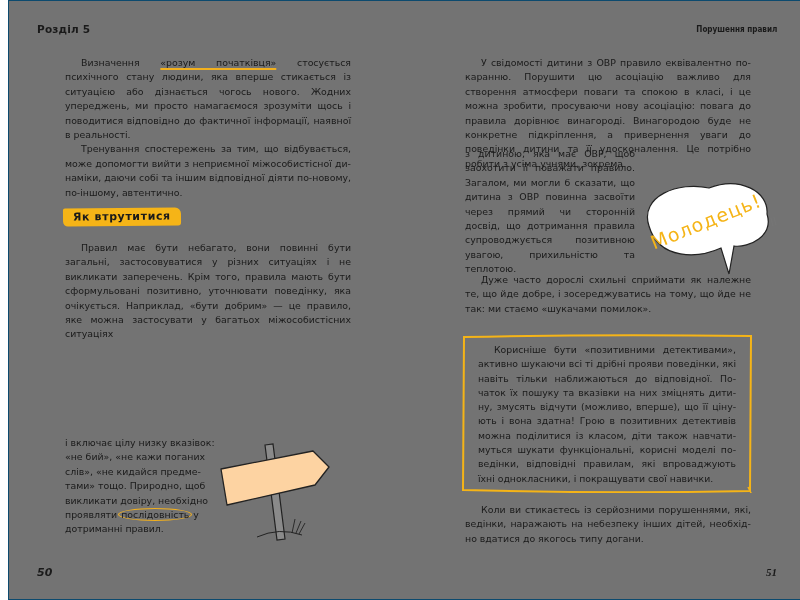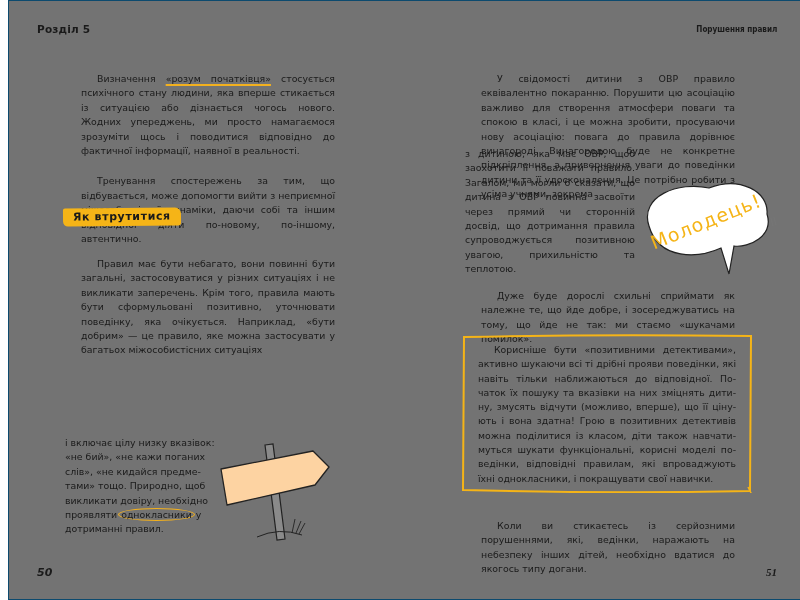--- a/index.html
+++ b/index.html
@@ -33,21 +33,21 @@
     position: absolute; top: 565px;
     font-weight: bold; font-style: italic; font-size: 11px;
   }
   .folio-left { left: 28px; }
   .folio-right { right: 30px; font-family: Liberation Serif, serif; }
 
   .body-text {
     font-size: 9.4px; line-height: 14.4px; text-align: justify;
     hyphens: manual;
   }
-  .para { margin: 16px; text-indent: 16px; }
+  .para { margin: 0; text-indent: 16px; }
 
   .block { position: absolute; }
   .l-block1 { left: 56px; top: 55px; width: 286px; }
   .l-heading {
     position: absolute; left: 54px; top: 207px;
     background: #f5b417; padding: 2px 10px 3px 10px;
     font-weight: bold; font-size: 11px; letter-spacing: 0.6px;
     border-radius: 2px 6px 3px 5px;
     transform: rotate(-0.6deg);
   }
@@ -95,21 +95,21 @@
       <p class="para">Тренування спостережень за тим, що відбувається, може допомогти вийти з неприємної міжособистісної ди­наміки, даючи собі та іншим відповідної діяти по-новому, по-іншому, автентично.</p>
     </div>
 
     <div class="l-heading">Як втрутитися</div>
 
     <div class="block l-block2 body-text">
       <p class="para">Правил має бути небагато, вони повинні бути загальні, застосовуватися у різних ситуаціях і не викликати запе­речень. Крім того, правила мають бути сформульовані позитивно, уточнювати поведінку, яка очікується. Напри­клад, «бути добрим» — це правило, яке можна застосу­вати у багатьох міжособистісних ситуаціях</p>
     </div>
 
     <div class="block l-block3">
-      <p class="body-text" style="margin:0"><span>і включає цілу низку вказівок: «не бий», «не кажи поганих слів», «не кидайся предме­тами» тощо. Природно, щоб викликати довіру, необхідно проявляти </span><span class="circled">однокласники</span><span> у дотри­манні правил.</span></p>
+      <p class="body-text" style="margin:0"><span>і включає цілу низку вказівок: «не бий», «не кажи поганих слів», «не кидайся предме­тами» тощо. Природно, щоб викликати довіру, необхідно проявляти </span><span class="circled">послідовність</span><span> у дотри­манні правил.</span></p>
     </div>
 
     <svg class="signpost" viewBox="0 0 115 100">
       <polygon points="48,4 56,3 68,98 60,99" fill="#8a8a8a" stroke="#222" stroke-width="1.2"></polygon>
       <polygon points="4,28 96,10 112,26 98,44 10,64" fill="#fdd3a2" stroke="#222" stroke-width="1.3" stroke-linejoin="round"></polygon>
       <path d="M40,96 Q62,86 85,94" fill="none" stroke="#222" stroke-width="1"></path>
       <path d="M75,92 L78,78 M79,92 L84,80 M82,93 L88,82" stroke="#222" stroke-width="0.9" fill="none"></path>
     </svg>
 
     <div class="folio folio-left">50</div>
@@ -129,21 +129,21 @@
   </div>
 
   <svg class="bubble" viewBox="0 0 150 115">
     <path d="M20,60 C10,30 50,15 80,22 C110,10 140,25 138,48 C145,70 120,82 105,80 L100,108 L92,82 C70,92 30,95 20,60 Z" fill="#fff" stroke="#222" stroke-width="1.2"></path>
     <path d="M6,50 L9,58 M9,49 L12,57" stroke="#777" stroke-width="0.7"></path>
     <path d="M142,52 L144,60 M145,51 L147,59" stroke="#777" stroke-width="0.7"></path>
     <text x="78" y="62" text-anchor="middle" transform="rotate(-22 78 58)" font-family="DejaVu Sans, sans-serif" font-size="19" fill="#f5b417" letter-spacing="1">Молодець!</text>
   </svg>
 
   <div class="block r-block3 body-text">
-    <p class="para">Дуже буде дорослі схильні сприймати як належне те, що йде добре, і зосереджуватись на тому, що йде не так: ми стаємо «шукачами помилок».</p>
+    <p class="para">Дуже часто дорослі схильні сприймати як належне те, що йде добре, і зосереджуватись на тому, що йде не так: ми стаємо «шукачами помилок».</p>
   </div>
 
   <div class="callout">
     <svg class="callout-frame" viewBox="0 0 292 160" preserveAspectRatio="none">
       <path d="M3,4 Q140,1 290,3 L289,158 Q150,161 2,157 Z" fill="none" stroke="#f5b417" stroke-width="2"></path>
       <path d="M287,154 L292,164" stroke="#f5b417" stroke-width="1.5"></path>
     </svg>
     <div class="callout-text">
       <p class="para" style="margin:0">Корисніше бути «позитивними детективами», активно шукаючи всі ті дрібні прояви поведінки, які навіть тільки наближаються до відповідної. По­чаток їх пошуку та вказівки на них зміцнять дити­ну, змусять відчути (можливо, вперше), що її ціну­ють і вона здатна! Грою в позитивних детективів можна поділитися із класом, діти також навчати­муться шукати функціональні, корисні моделі по­ведінки, відповідні правилам, які впроваджують їхні однокласники, і покращувати свої навички.</p>
     </div>

